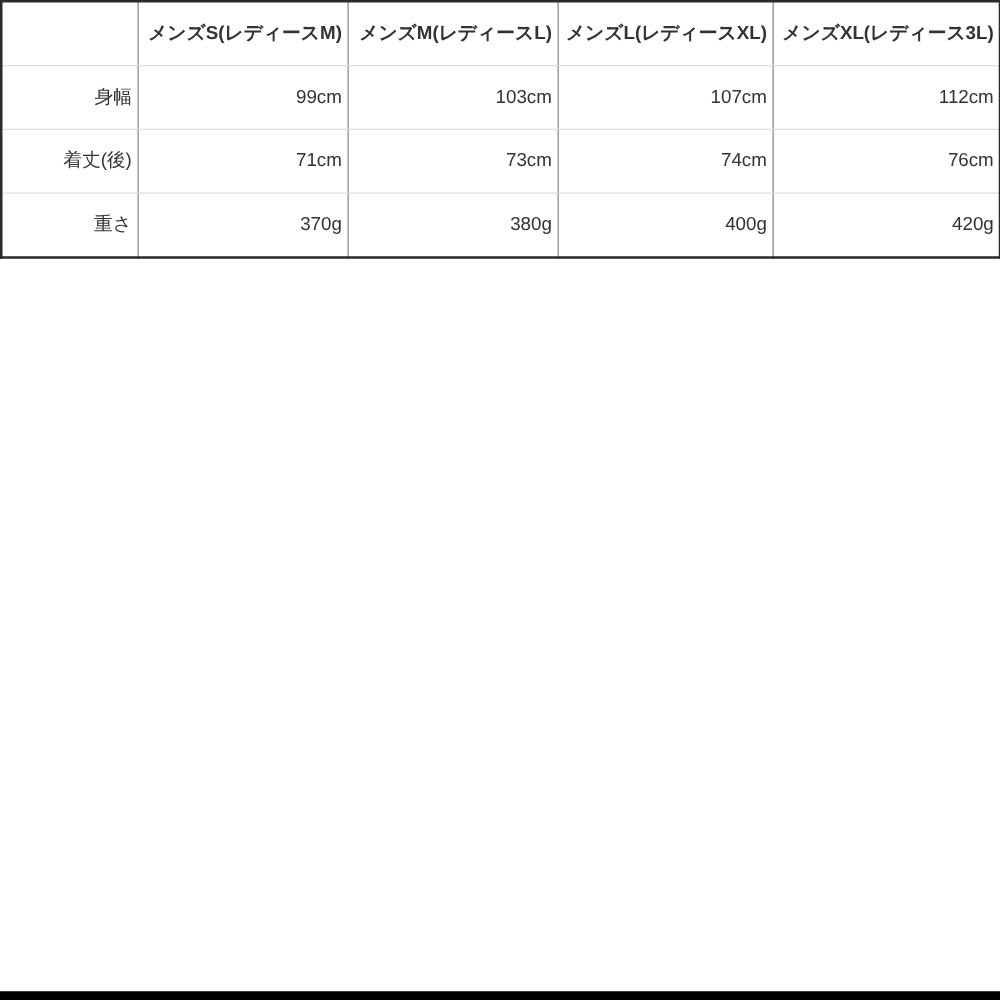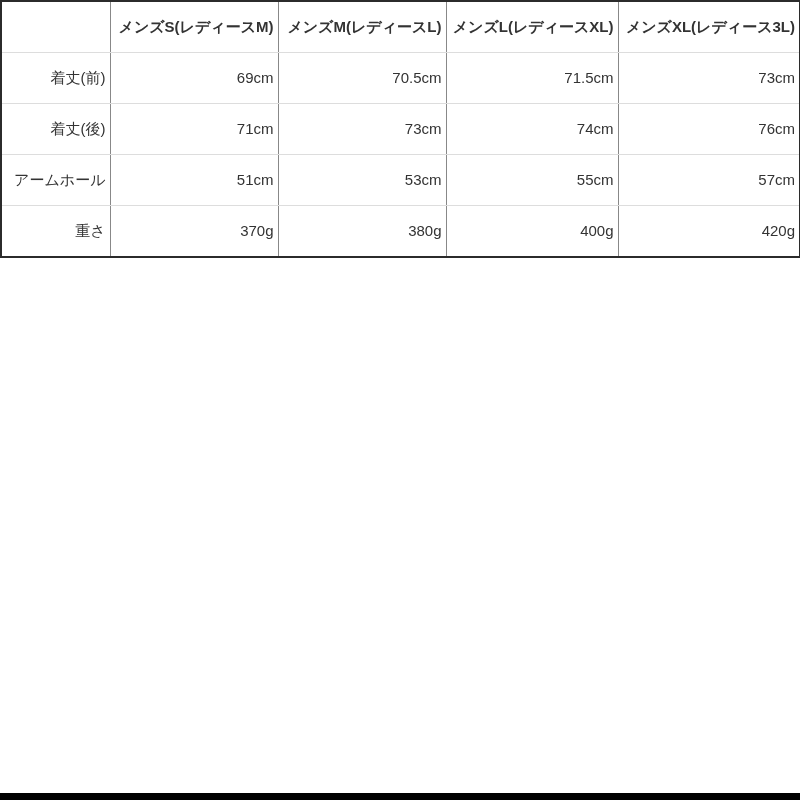--- a/index.html
+++ b/index.html
@@ -61,39 +61,32 @@
     <tr>
       <th></th>
       <th>メンズS(レディースM)</th>
       <th>メンズM(レディースL)</th>
       <th>メンズL(レディースXL)</th>
       <th>メンズXL(レディース3L)</th>
     </tr>
   </thead>
   <tbody>
     <tr>
-      <td>着丈(前)</td>
-      <td>69cm</td>
-      <td>70.5cm</td>
-      <td>71.5cm</td>
-      <td>73cm</td>
+      <td>身幅</td>
+      <td>99cm</td>
+      <td>103cm</td>
+      <td>107cm</td>
+      <td>112cm</td>
     </tr>
     <tr>
       <td>着丈(後)</td>
       <td>71cm</td>
       <td>73cm</td>
       <td>74cm</td>
       <td>76cm</td>
-    </tr>
-    <tr>
-      <td>アームホール</td>
-      <td>51cm</td>
-      <td>53cm</td>
-      <td>55cm</td>
-      <td>57cm</td>
     </tr>
     <tr>
       <td>重さ</td>
       <td>370g</td>
       <td>380g</td>
       <td>400g</td>
       <td>420g</td>
     </tr>
   </tbody>
 </table>

